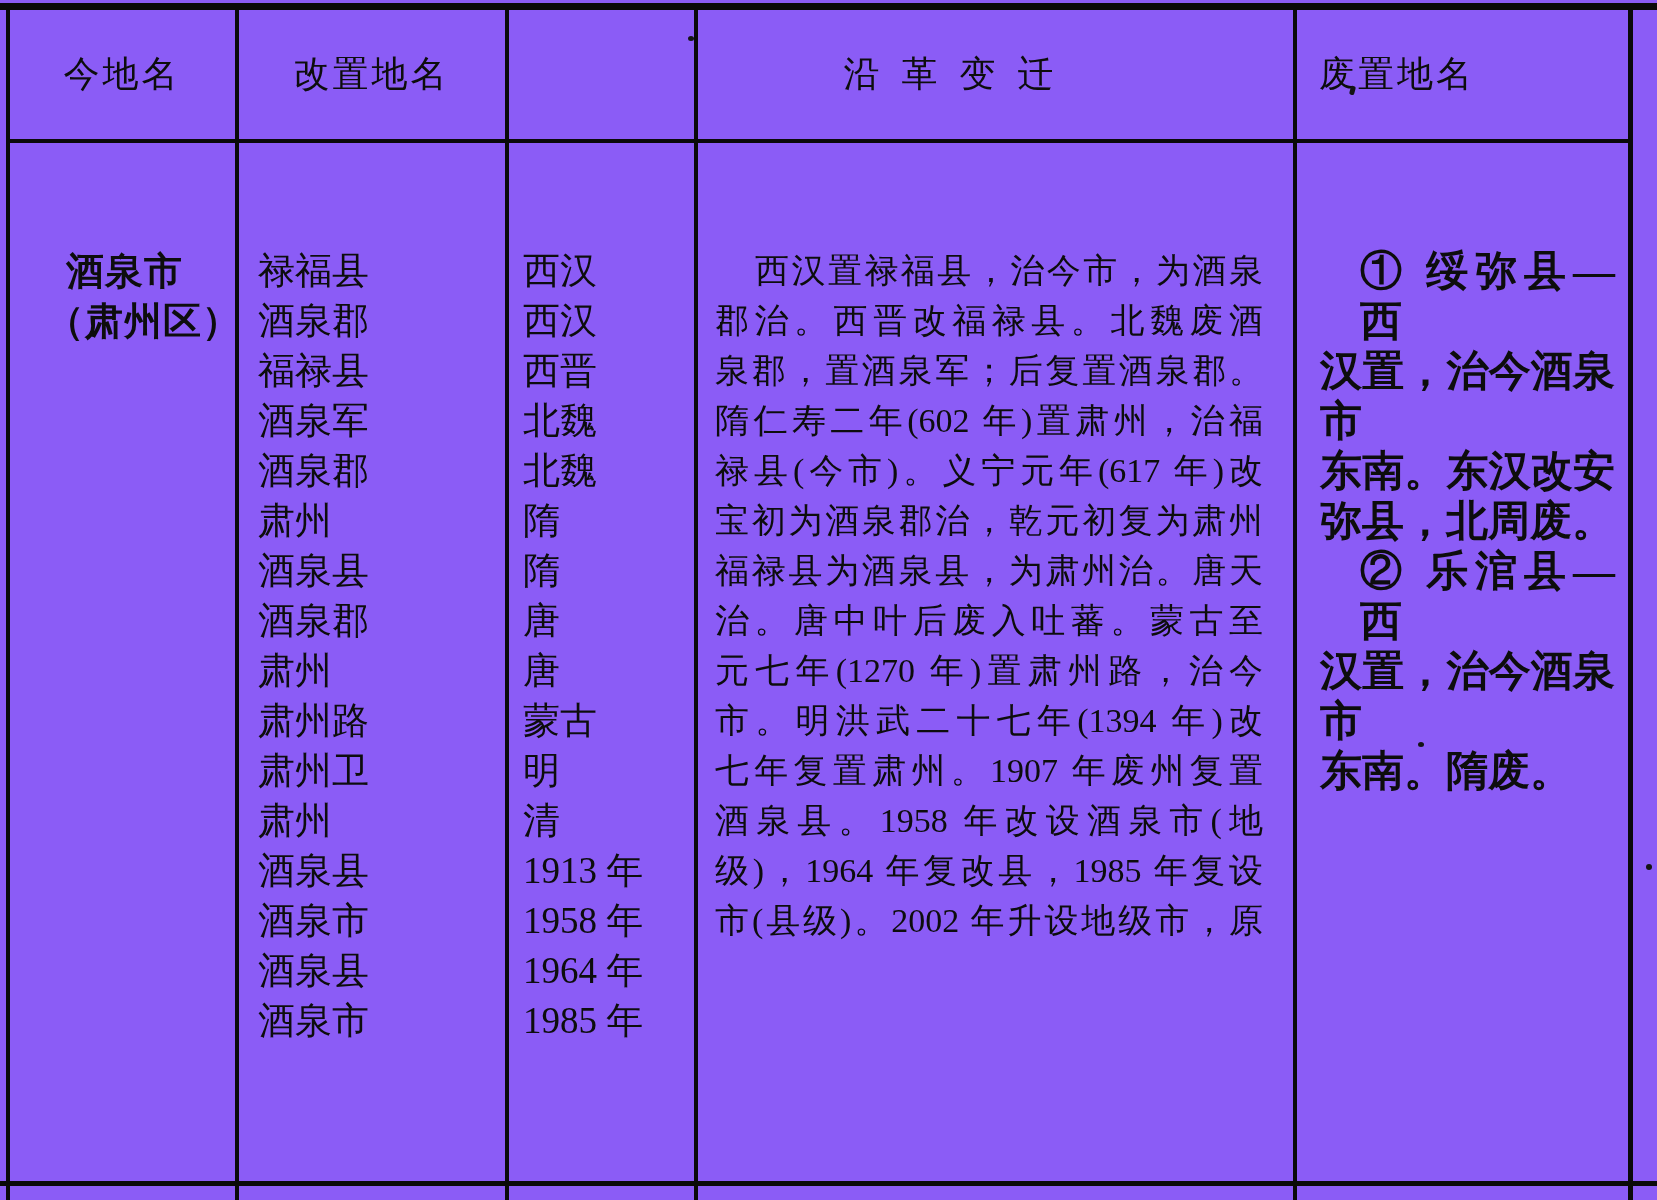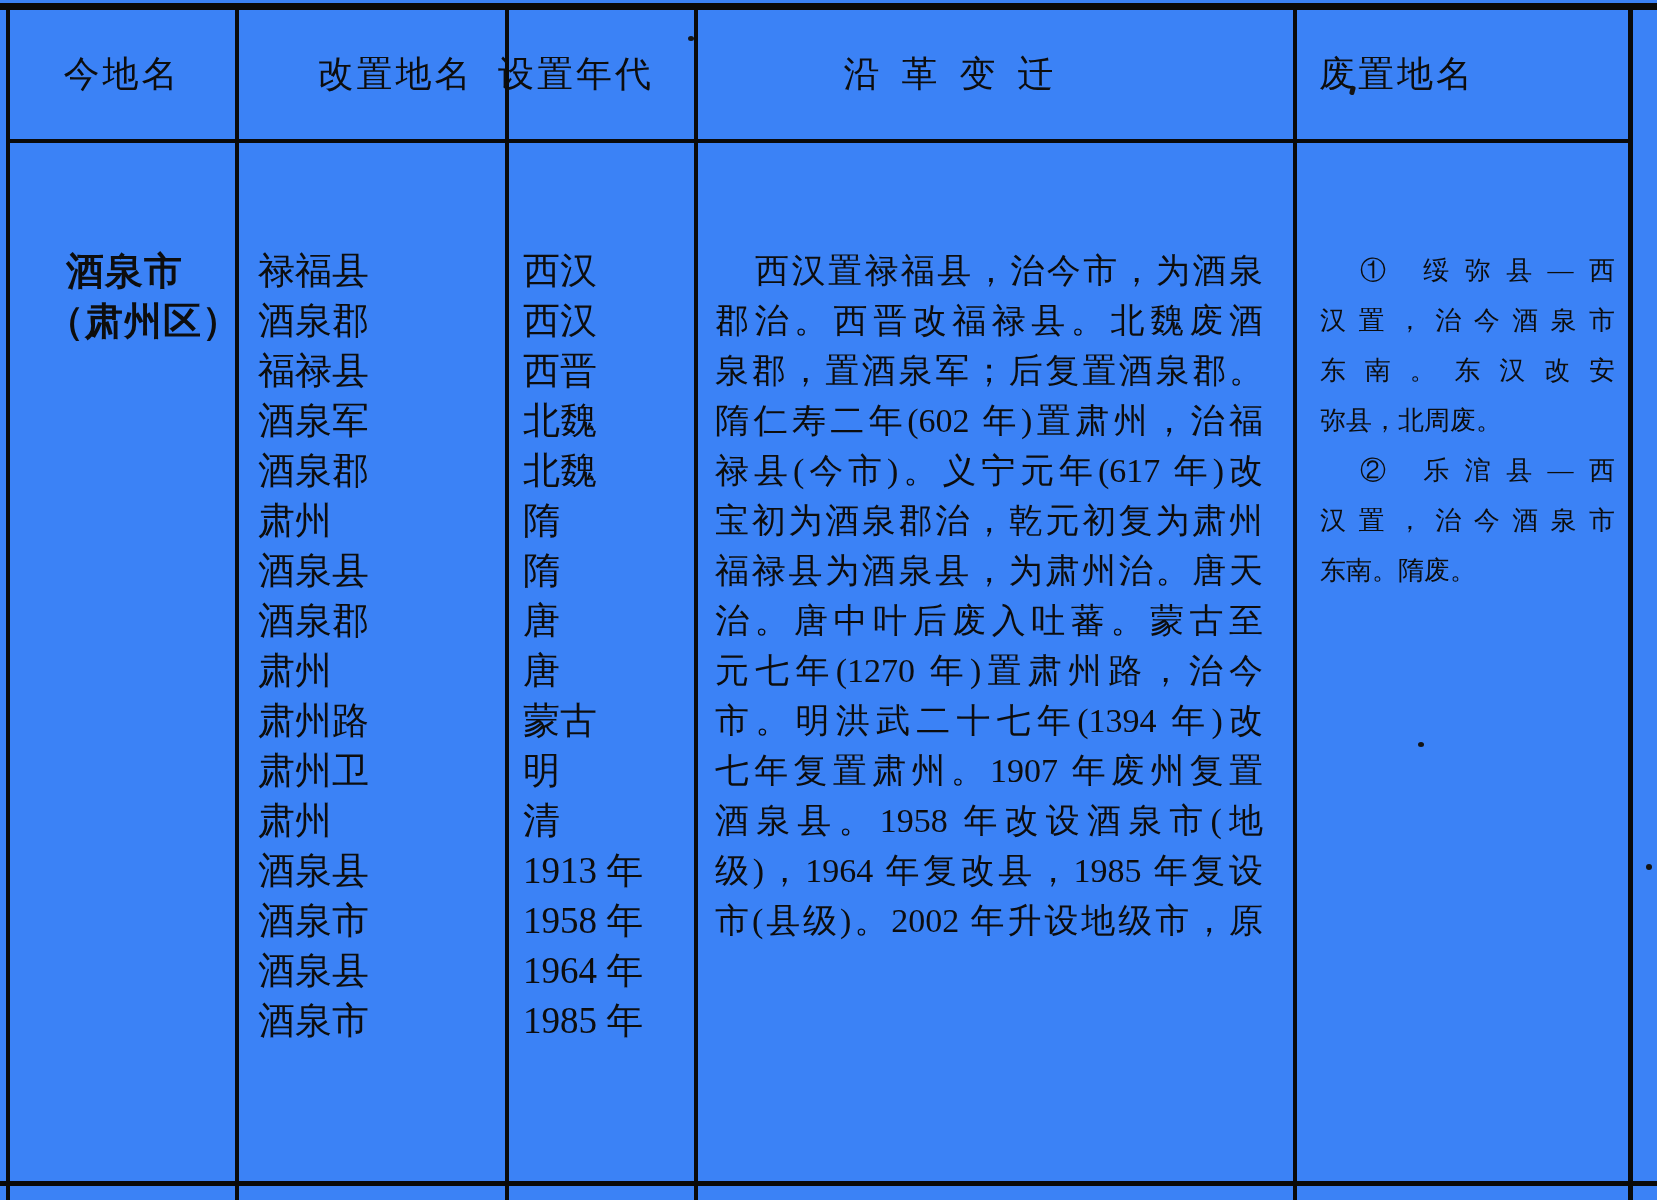--- a/index.html
+++ b/index.html
@@ -1,19 +1,19 @@
 <!DOCTYPE html>
 <html><head>
 <meta charset="utf-8">
 <style>
   html,body{margin:0;padding:0;background:#e8e8e8;}
   .page{
     position:relative;
     width:1657px;height:1200px;
-    background:#3b82f6;
+    background:#8b5cf6;
     overflow:hidden;
     font-family:"Liberation Serif","DejaVu Serif",serif;
     color:#0d0d0d;
   }
   .hline,.vline{position:absolute;background:#0a0a0a;}
   
   .hcell{
     position:absolute;top:10px;height:129px;
     display:flex;align-items:center;justify-content:center;
     font-size:36px;letter-spacing:3px;text-indent:3px;
@@ -23,21 +23,21 @@
   
   .tblock{position:absolute;top:246px;line-height:50px;}
   .cell-line{white-space:nowrap;font-family:Liberation Serif, serif;}
   .col1{
     left:46px;font-size:38px;font-weight:bold;letter-spacing:1px;
   }
   .col1 .cname{padding-left:20px;}
   .col2{left:258px;font-size:37px;}
   .col3{left:523px;font-size:37px;}
   .col4{left:715px;width:548px;font-size:34px;}
-  .col5{left:1320px;width:295px;font-size:26px;}
+  .col5{left:1320px;width:295px;font-size:42px;font-weight:bold;}
   .jline{text-align:justify;text-align-last:justify;}
   .jline.first{padding-left:40px;}
   .jline.lastline{text-align-last:left;}
   .speck{position:absolute;background:#141414;border-radius:50%;}
 </style>
 </head>
 <body>
 
 <div class="page">
 
@@ -46,22 +46,21 @@
   <div class="hline" style="left:0;top:1181px;width:1657px;height:5px;"></div>
 
   <div class="vline" style="left:6px;top:3px;width:4px;height:1197px;"></div>
   <div class="vline" style="left:235px;top:6px;width:4px;height:1194px;"></div>
   <div class="vline" style="left:505px;top:6px;width:4px;height:1194px;"></div>
   <div class="vline" style="left:694px;top:6px;width:4px;height:1194px;"></div>
   <div class="vline" style="left:1293px;top:6px;width:4px;height:1194px;"></div>
   <div class="vline" style="left:1628px;top:3px;width:5px;height:1197px;"></div>
 
   <div class="hcell" style="left:6px;width:229px;">今地名</div>
-  <div class="hcell" style="left:235px;width:270px;padding-left:24px;">改置地名</div>
-  <div class="hcell" style="left:505px;width:189px;transform:translateX(-25px);">设置年代</div>
+  <div class="hcell" style="left:235px;width:270px;">改置地名</div>
   <div class="hcell wide" style="left:694px;width:599px;transform:translateX(-45px);font-family:Liberation Mono, monospace;">沿革变迁</div>
   <div class="hcell" style="left:1293px;width:335px;transform:translateX(-65px);">废置地名</div>
 
   <div class="tblock col1">
     <div class="cell-line cname">酒泉市</div>
     <div class="cell-line">（肃州区）</div>
   </div>
 
   <div class="tblock col2" id="renamed-names">
       <div class="cell-line">禄福县</div>

